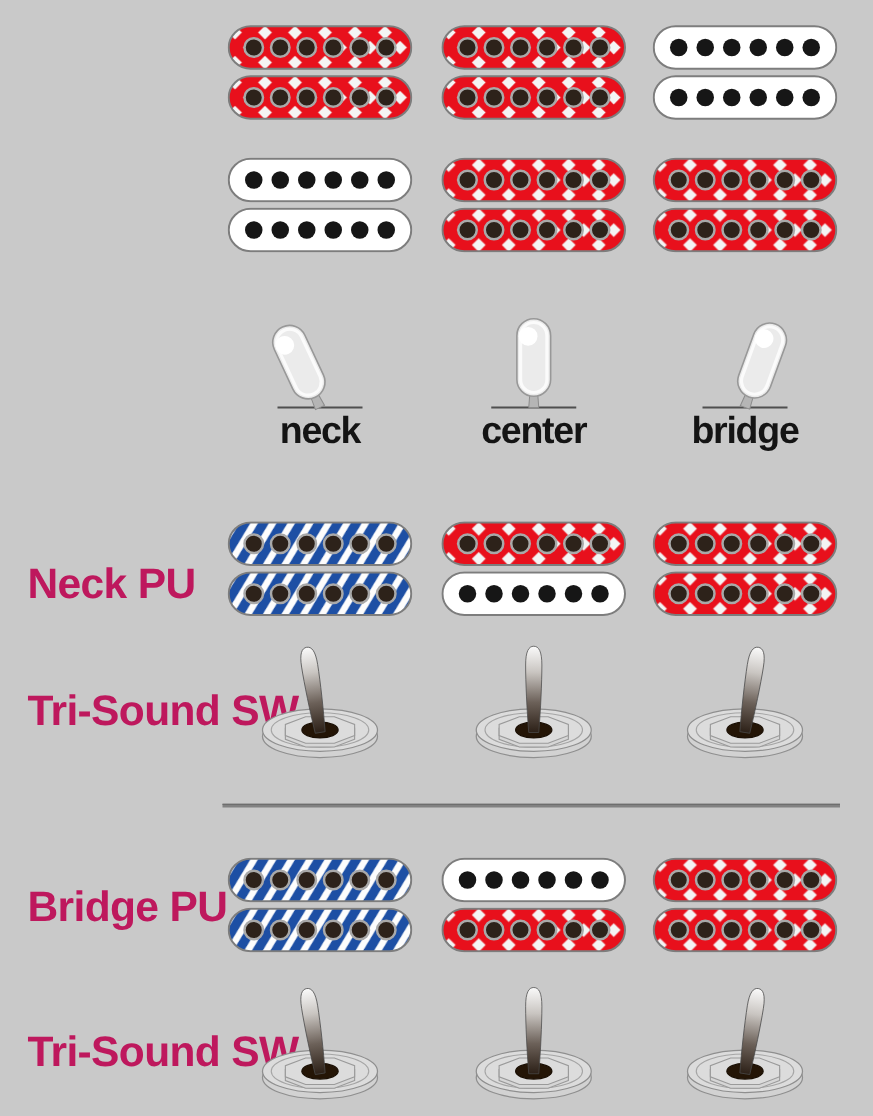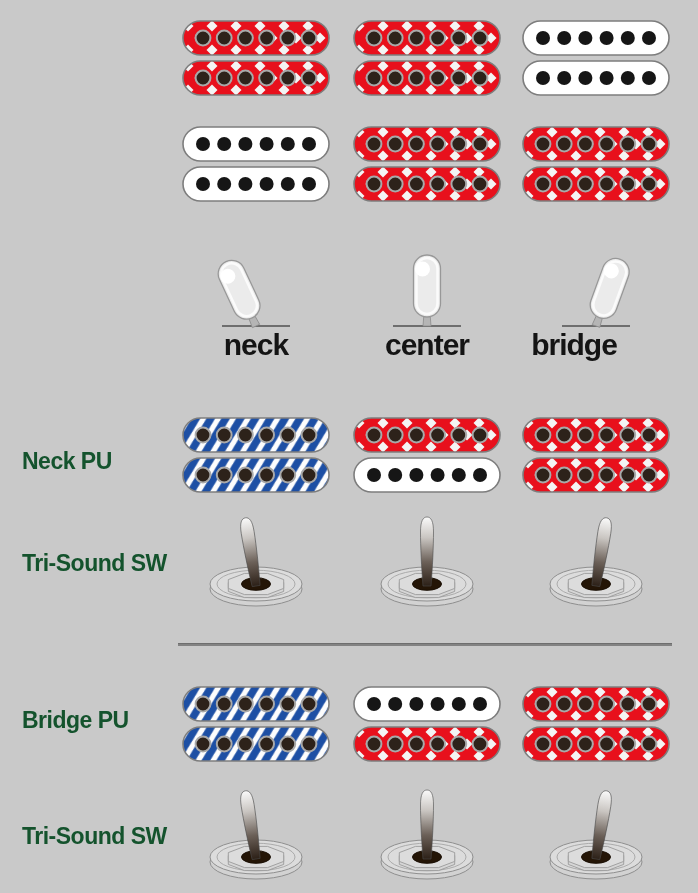--- a/index.html
+++ b/index.html
@@ -3,22 +3,22 @@
 <meta charset="utf-8">
 <style>
   html,body{margin:0;padding:0;}
   body{font-family:"Liberation Sans", sans-serif; background:#c9c9c9;}
   #canvas{position:relative; width:698px; height:893px; background:#c9c9c9; overflow:hidden;padding-left:14px;}
   .pair{position:absolute; width:148px; display:flex; flex-direction:column; gap:4px;}
   .pair svg{display:block;}
   .lever-mount, .toggle-mount{position:absolute; width:140px; height:110px;}
   .pos-label{position:absolute; width:140px; text-align:center; font-weight:bold;
              font-size:30px; letter-spacing:-1px; color:#141414;}
-  .row-label{position:absolute; left:22px; font-weight:bold; font-size:23px;
-             letter-spacing:-0.5px; color:#14532d; white-space:nowrap;}
+  .row-label{position:absolute; left:22px; font-weight:bold; font-size:34px;
+             letter-spacing:-0.5px; color:#be185d; white-space:nowrap;}
   .divider{position:absolute; left:178px; top:643px; width:494px; height:2px;
            background:#828282; border-top:1px solid #6e6e6e;}
 </style>
 </head>
 <body>
 
 <svg width="0" height="0" style="position:absolute" aria-hidden="true">
   <defs>
     <pattern id="pat-red" width="24" height="24" patternUnits="userSpaceOnUse">
       <rect id="pat-red-bg" width="24" height="24" fill="#e8101c"></rect>
@@ -185,21 +185,21 @@
         <g transform="rotate(20 70 78)">
           <path d="M66,78 L67,65 L73,65 L74,78 Z" fill="#b5b5b5" stroke="#8c8c8c" stroke-width="0.8"></path>
           <rect x="56.5" y="7" width="27" height="62" rx="13.5" fill="#ebebeb" stroke="#989898" stroke-width="1.3"></rect>
           <rect x="59.5" y="10" width="21" height="56" rx="10.5" fill="none" stroke="#fbfbfb" stroke-width="2.5"></rect>
           <circle cx="65.5" cy="21" r="7.5" fill="#ffffff"></circle>
         </g>
       </svg></div>
 
   <div class="pos-label" style="left:186px; top:328px;">neck</div>
   <div class="pos-label" style="left:357px; top:328px;">center</div>
-  <div class="pos-label" style="left:504px; top:328px;">bridge</div>
+  <div class="pos-label" style="left:526px; top:328px;">bridge</div>
 
   <div class="row-label" style="top:448px;">Neck PU</div>
   <div class="pair" style="left:182px; top:417px;">
       <svg width="148" height="36" viewBox="0 0 148 36">
         <rect x="1" y="1" width="146" height="34" rx="17.5" fill="url(#pat-blue)" stroke="#7d7d7d" stroke-width="1.6"></rect>
         <circle cx="21" cy="18" r="7.4" fill="#2d221a" stroke="#a9a9a9" stroke-width="2"></circle>
         <circle cx="42.2" cy="18" r="7.4" fill="#2d221a" stroke="#a9a9a9" stroke-width="2"></circle>
         <circle cx="63.4" cy="18" r="7.4" fill="#2d221a" stroke="#a9a9a9" stroke-width="2"></circle>
         <circle cx="84.6" cy="18" r="7.4" fill="#2d221a" stroke="#a9a9a9" stroke-width="2"></circle>
         <circle cx="105.8" cy="18" r="7.4" fill="#2d221a" stroke="#a9a9a9" stroke-width="2"></circle>

